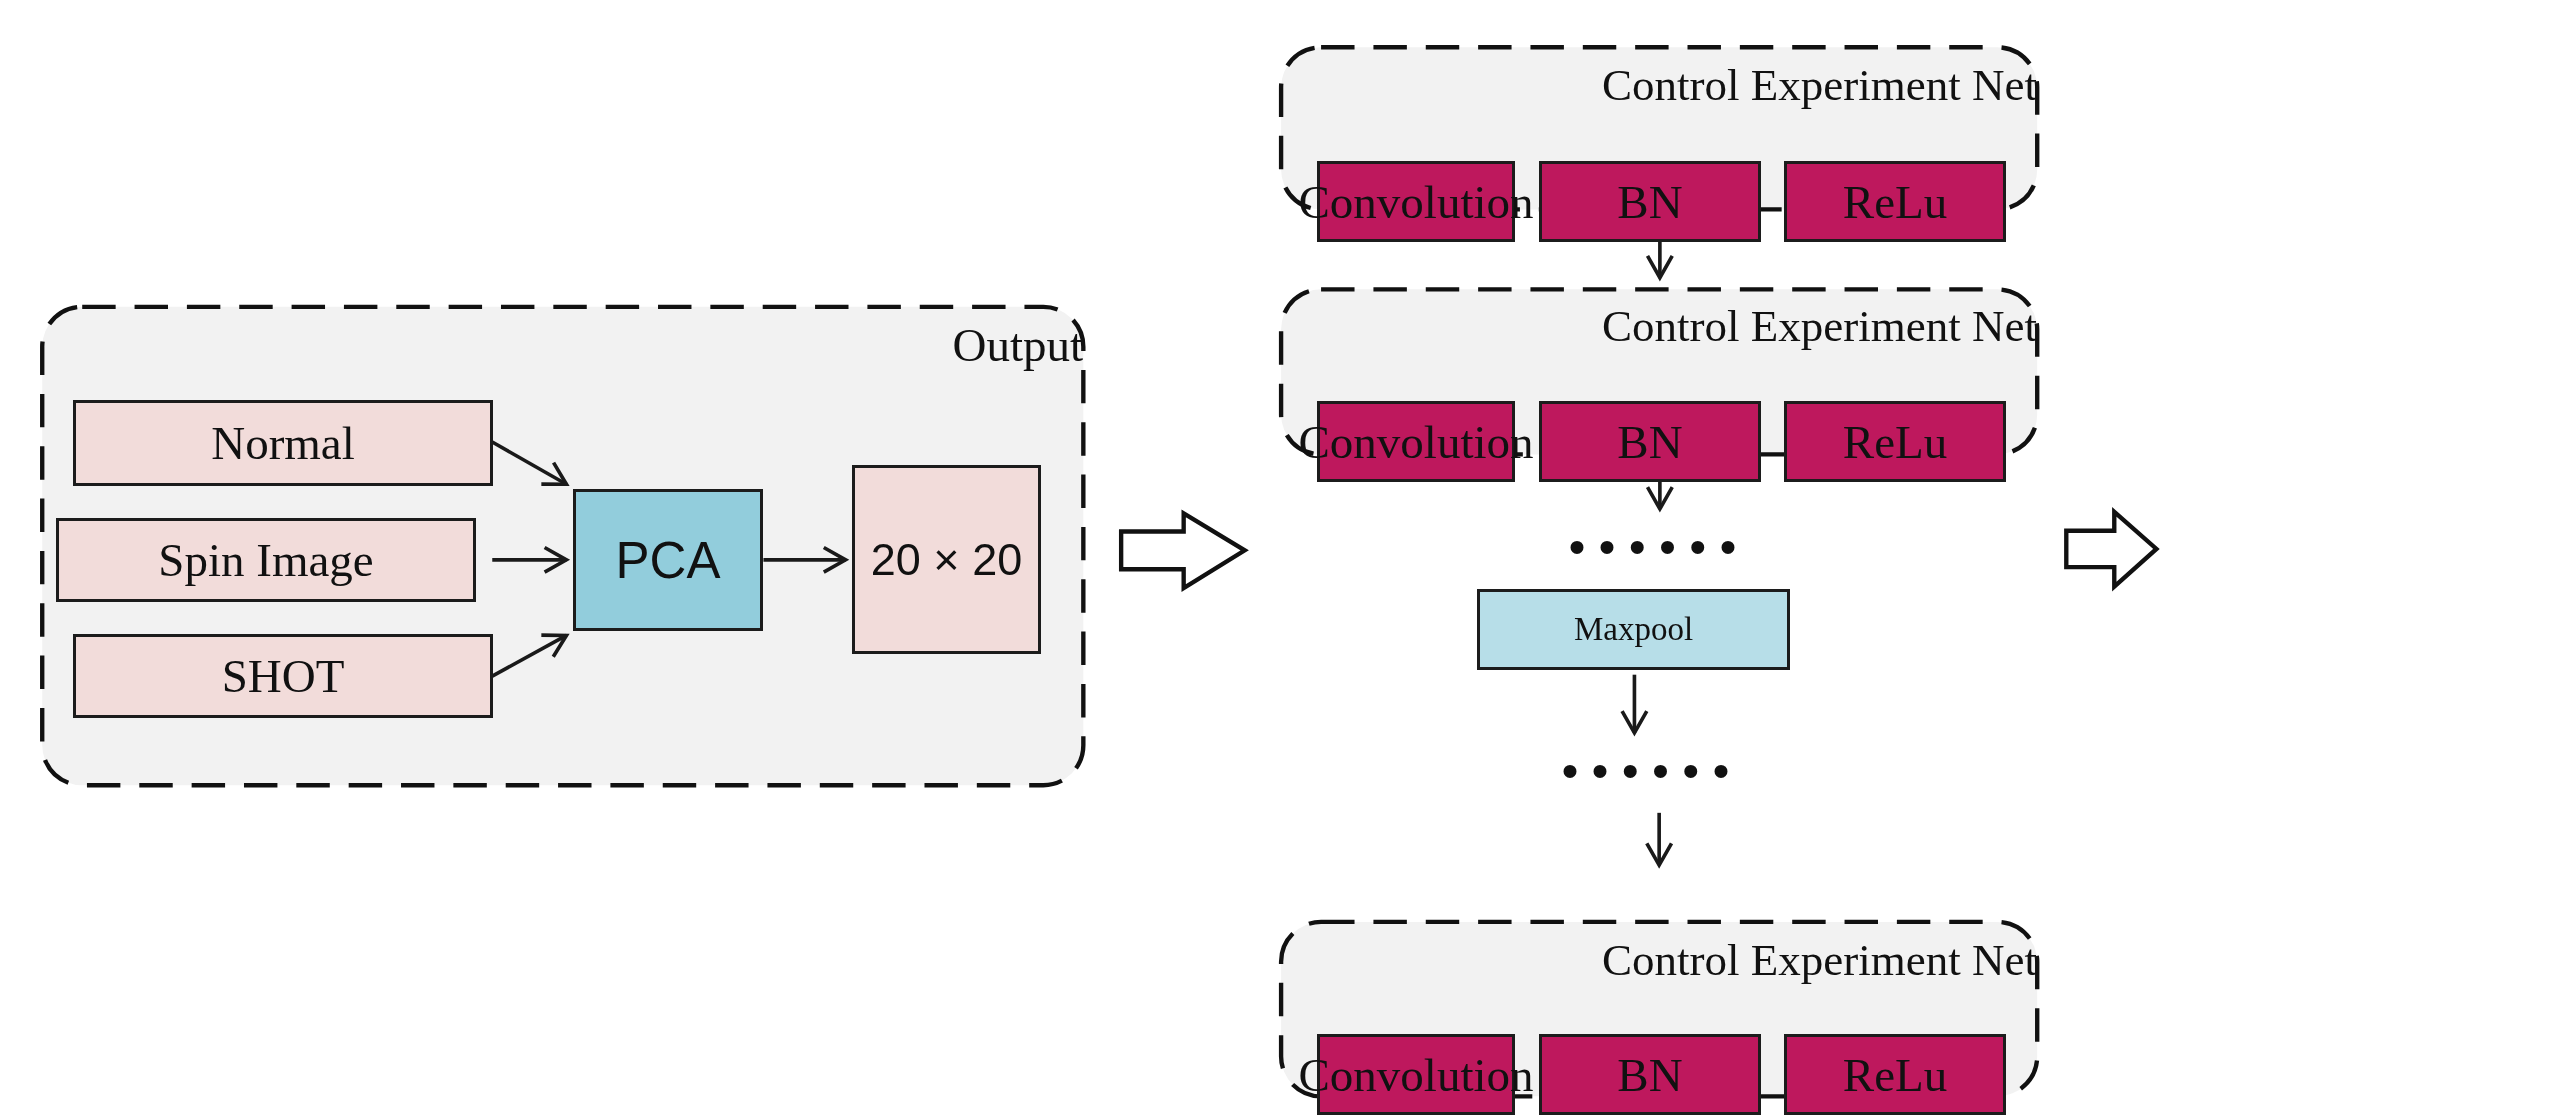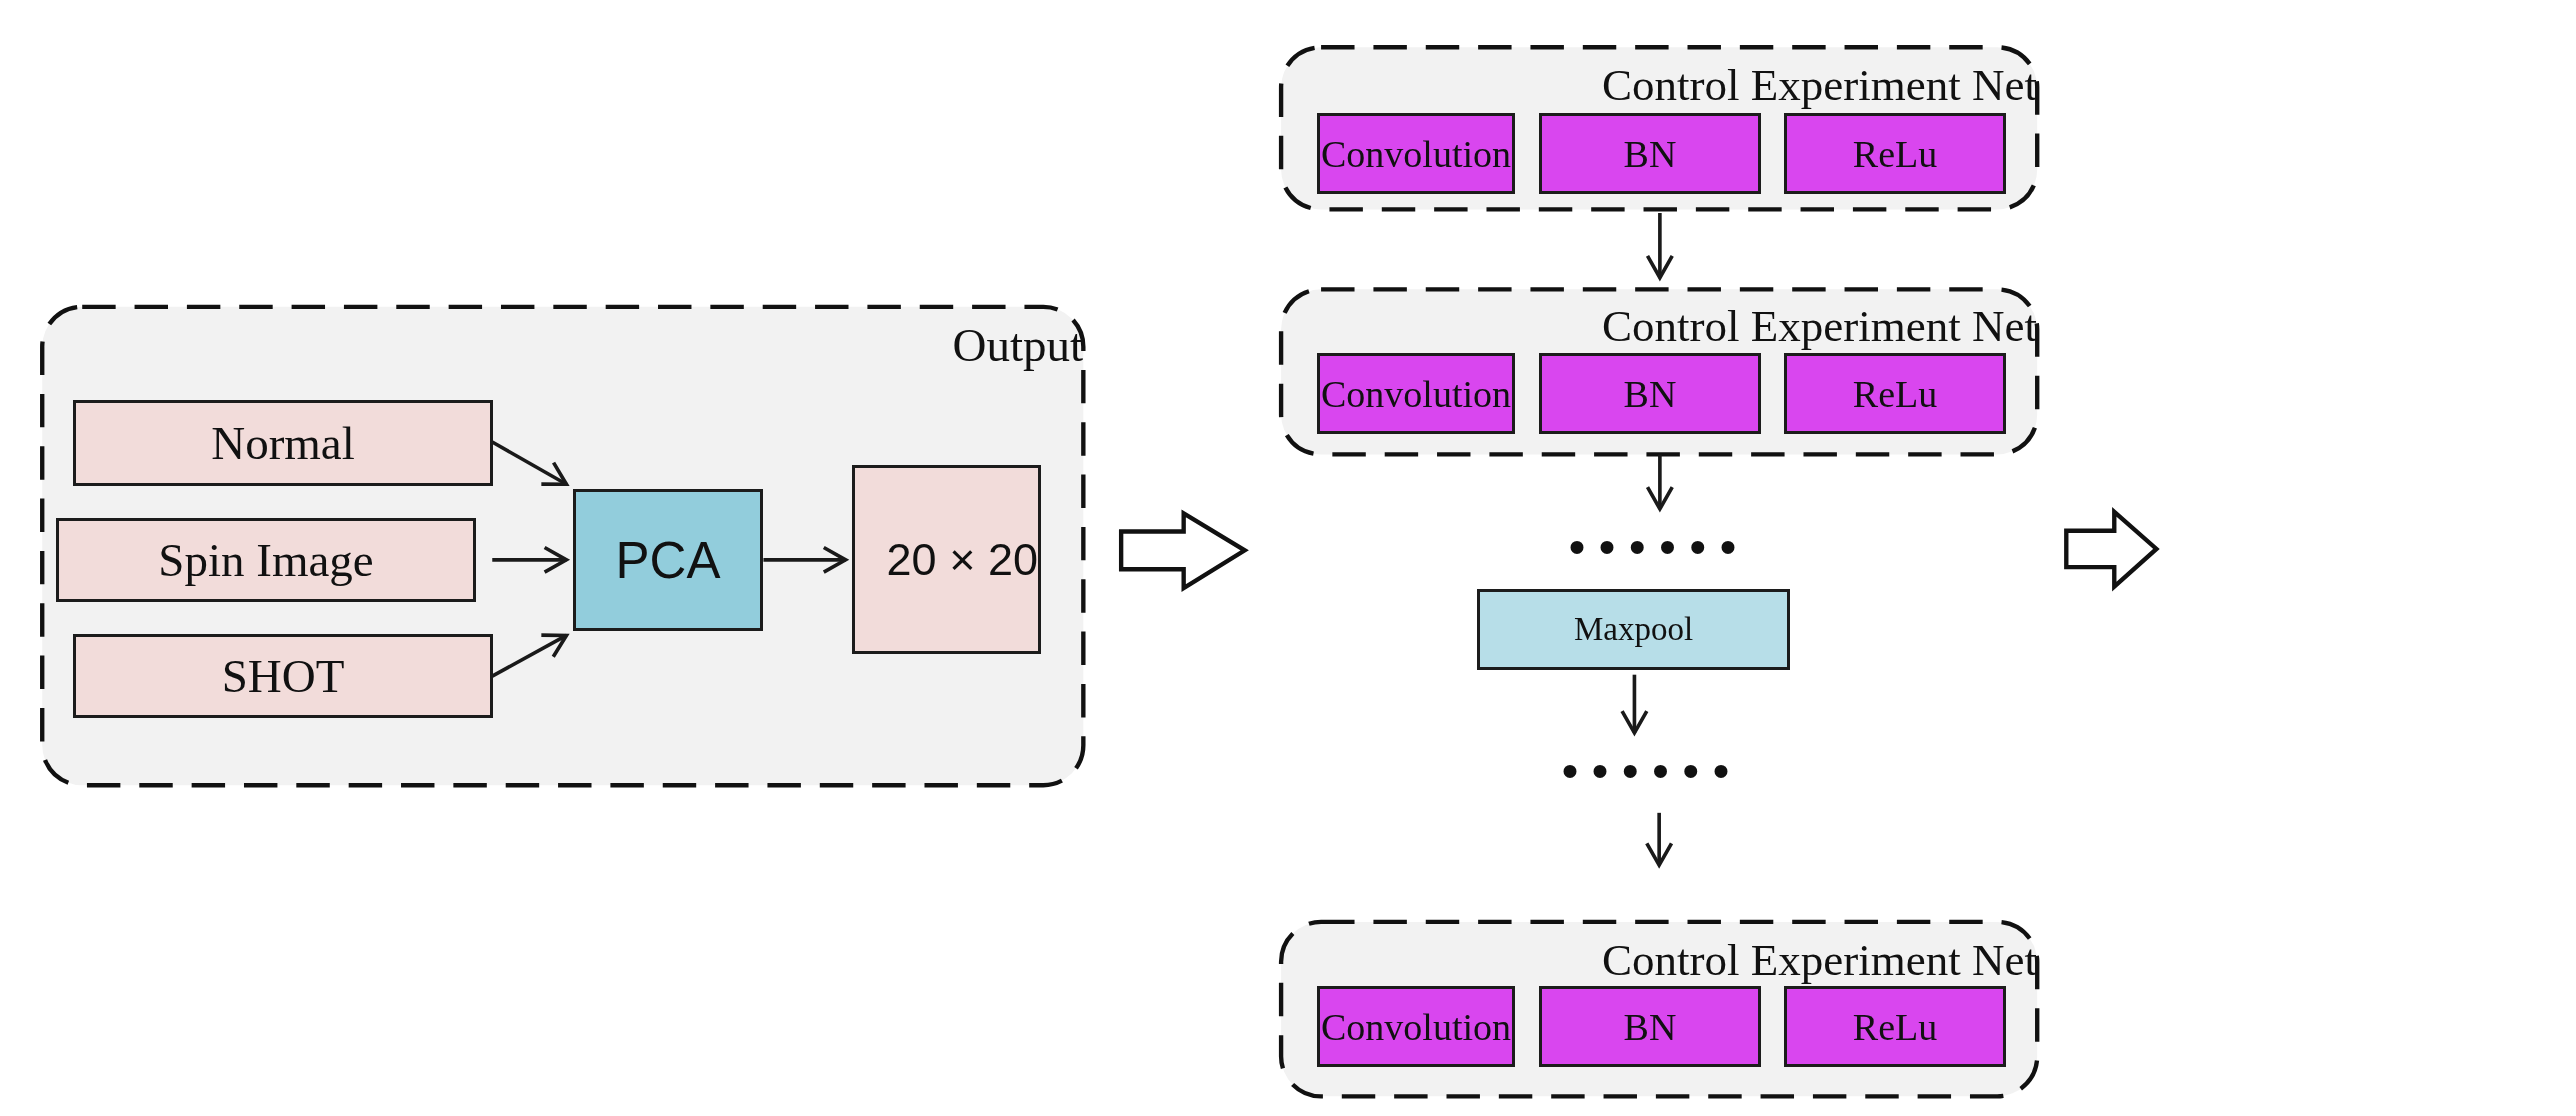--- a/index.html
+++ b/index.html
@@ -13,21 +13,21 @@
     overflow:hidden;
   }
   #connector-layer{position:absolute;left:0;top:0;width:2576px;height:1116px;}
   .abs{position:absolute;}
   .box{
     display:flex;align-items:center;justify-content:center;
     border:3.6px solid #1c1c1c;
     text-align:center;
   }
   .feature-box{background:#f2dcda;font-size:47px;}
-  .layer-box{background:#d946ef;font-size:38px;}
+  .layer-box{background:#be185d;font-size:47px;margin-top:48px;}
   .pca-box{background:#92cddc;font-size:51px;font-family:"Liberation Sans","DejaVu Sans",sans-serif;}
   .matrix-box{background:#f2dcda;font-size:45px;font-family:"Liberation Sans","DejaVu Sans",sans-serif;}
   .maxpool-box{background:#b7dee8;font-size:33px;}
   .output-box{background:#f2f2f2;border-width:4.4px;font-size:48px;}
   .group-title{
     text-align:right;font-size:47px;line-height:1.1;
   }
   .cen-title{font-size:45px;}
   .dots{
     font-size:80px;font-weight:bold;letter-spacing:10.2px;
@@ -74,21 +74,21 @@
     <span>Spin Image</span>
   </div>
   <div class="abs box feature-box" style="left:73px;top:634px;width:420px;height:84px;">
     <span>SHOT</span>
   </div>
 
   <div class="abs box pca-box" style="left:573px;top:489px;width:190px;height:142px;">
     <span>PCA</span>
   </div>
 
-  <div class="abs box matrix-box" style="left:852px;top:465px;width:189px;height:189px;justify-content:flex-end;">
+  <div class="abs box matrix-box" style="left:852px;top:465px;width:189px;height:189px;">
     <span>20 × 20</span>
   </div>
 
   <div class="abs group-title cen-title" style="left:1281px;top:61px;width:756px;">Control Experiment Net</div>
   <div class="abs box layer-box" style="left:1317px;top:113px;width:198px;height:81px;">
     <span>Convolution</span>
   </div>
   <div class="abs box layer-box" style="left:1539px;top:113px;width:222px;height:81px;">
     <span>BN</span>
   </div>

